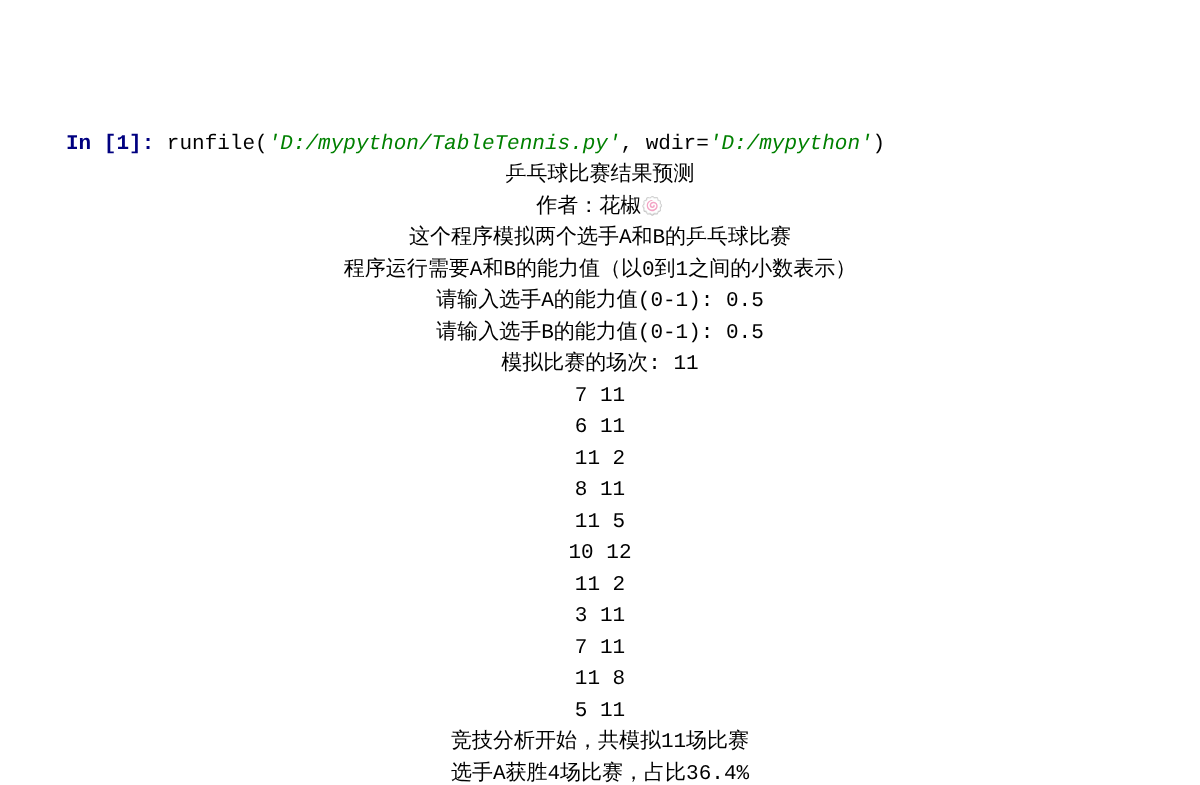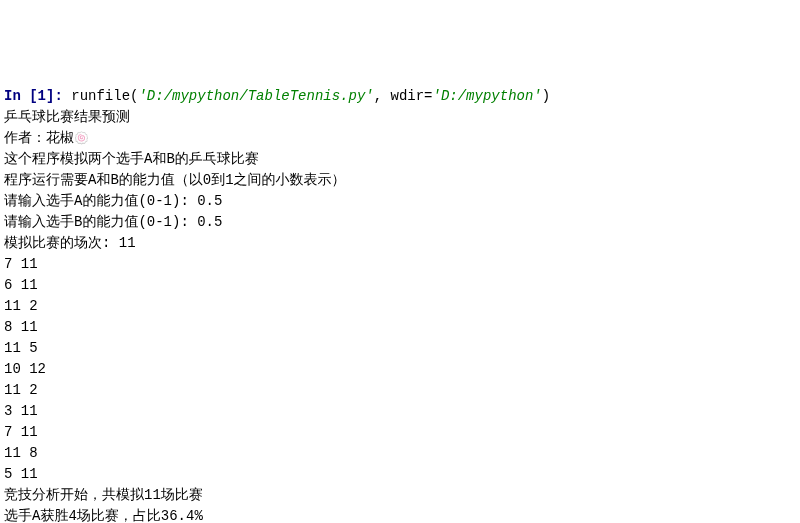--- a/index.html
+++ b/index.html
@@ -10,30 +10,32 @@
       line-height: 1.5;
       background: #ffffff;
       color: #000000;
       white-space: pre-wrap;
       width: 800px;
       box-sizing: border-box;
     }
     .prompt-in {
       color: #000080;
       font-weight: bold;
+      margin-left: 40px;
     }
     .prompt-text {
       color: #000000;
     }
     .string-lit {
       color: #008000;
       font-style: italic;
     }
     .output {
       color: #000000;
+      text-align: center;
     }
     .line {
       display: block;
     }
     .emoji {
       font-size: 12px;
       opacity: 0.7;
     }
   </style>
 </head>

